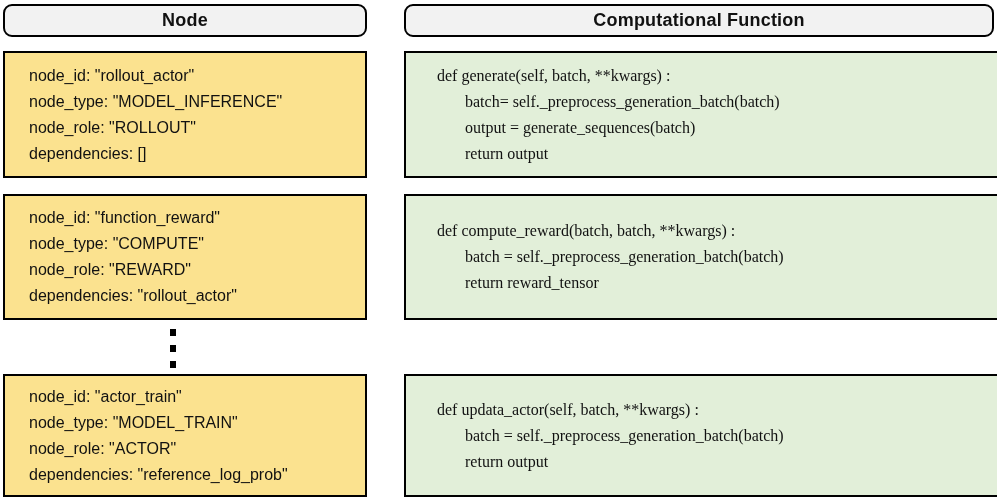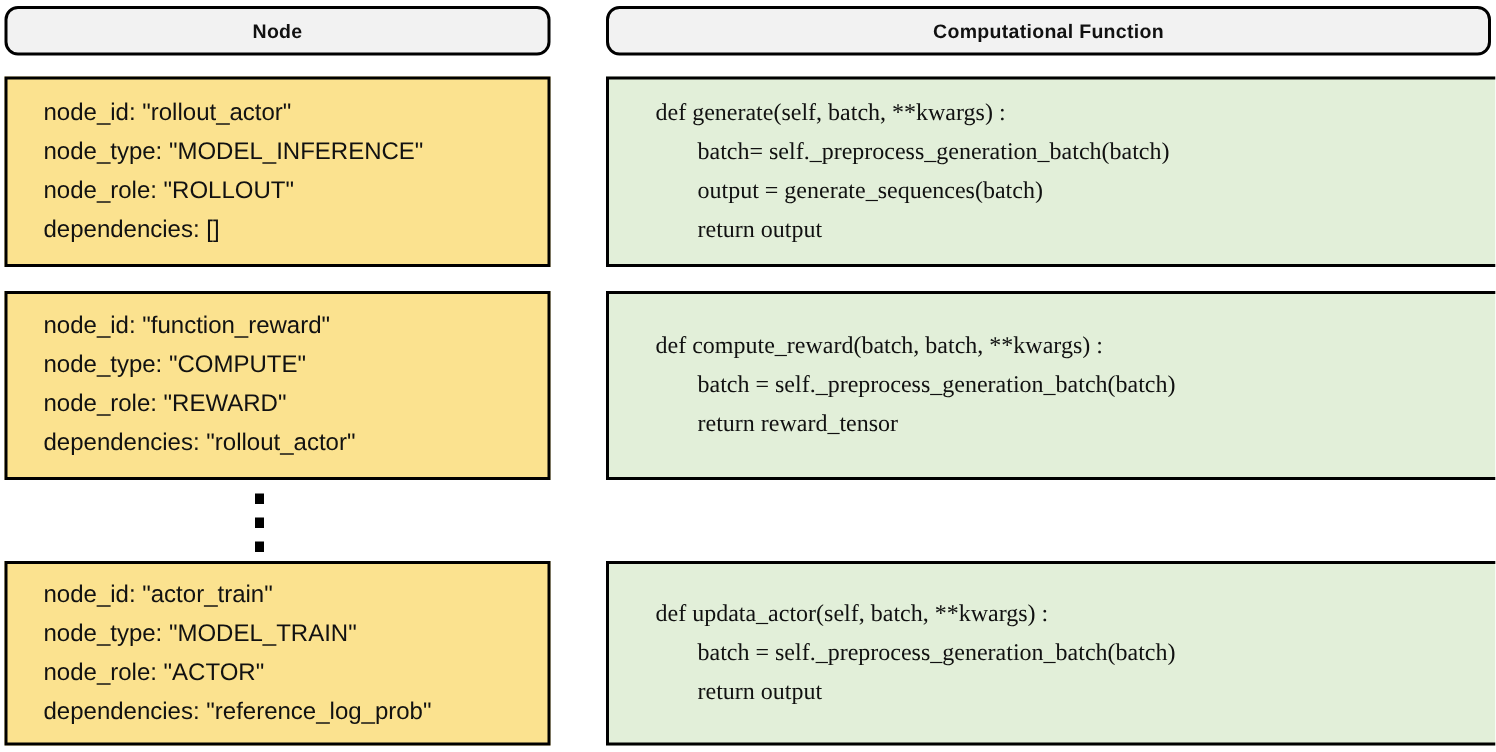--- a/index.html
+++ b/index.html
@@ -26,21 +26,21 @@
     position:absolute;
     top:4px;
     height:33px;
     background:var(--header-fill);
     border:2px solid var(--border-color);
     border-radius:9px;
     display:flex;
     align-items:center;
     justify-content:center;
     font-weight:bold;
-    font-size:13px;
+    font-size:18px;
     letter-spacing:0.2px;
   }
   .hdr-left{left:3px;width:364px;}
   .hdr-right{left:404px;width:590px;text-align:center;}
   .box{
     position:absolute;
     border:2px solid var(--border-color);
     display:flex;
     flex-direction:column;
     justify-content:center;

